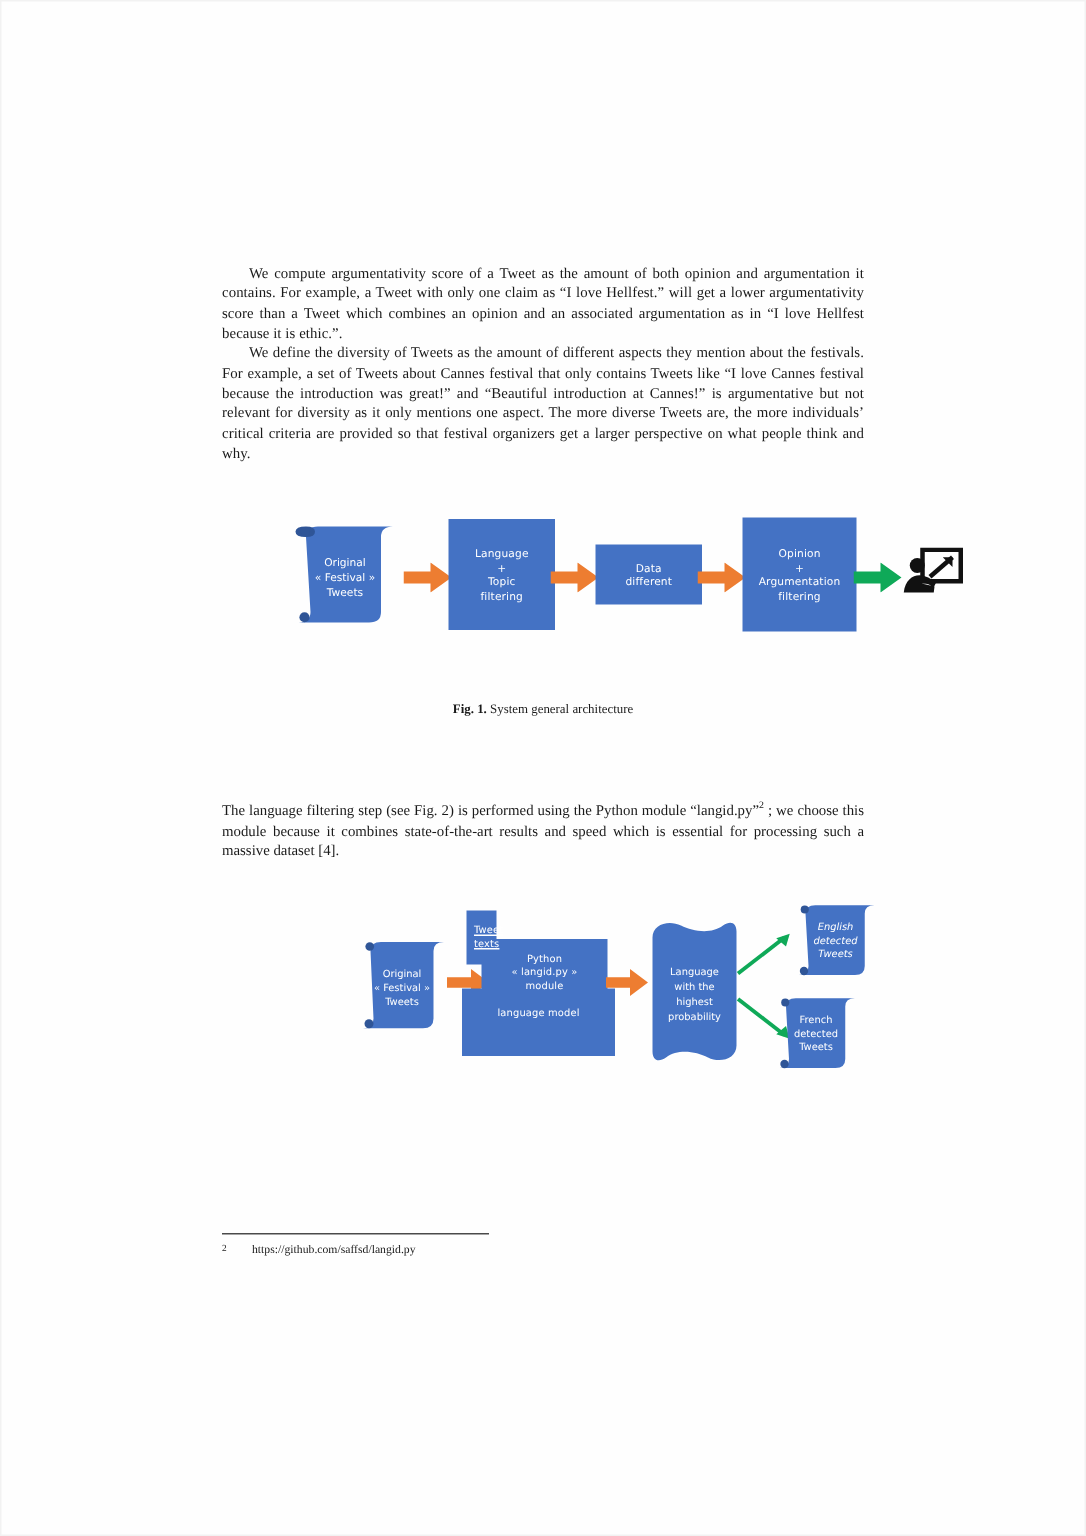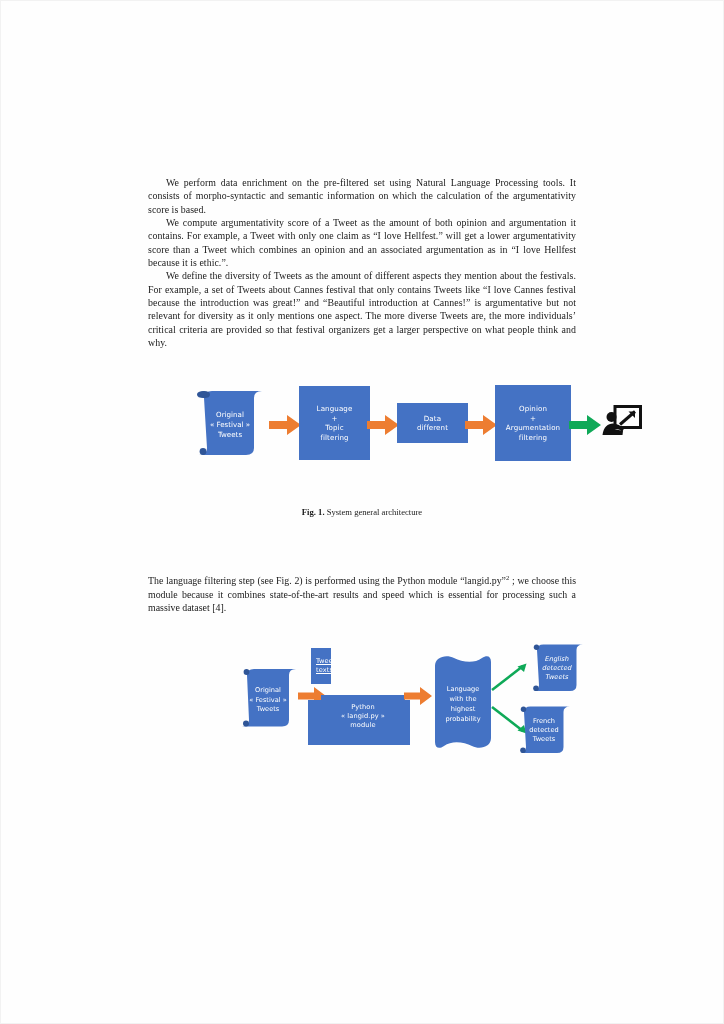--- a/index.html
+++ b/index.html
@@ -118,21 +118,20 @@
   
   svg text { font-family: "DejaVu Sans", sans-serif; fill: #ffffff; }
 </style>
 </head>
 <body>
 
 <div id="page">
 
   <div id="content">
 
-    <p class="body">We perform data enrichment on the pre-filtered set using Natural Language Processing tools. It consists of morpho-syntactic and semantic information on which the calculation of the argumentativity score is based.</p>
     <p class="body">We compute argumentativity score of a Tweet as the amount of both opinion and argumentation it contains. For example, a Tweet with only one claim as “I love Hellfest.” will get a lower argumentativity score than a Tweet which combines an opinion and an associated argumentation as in “I love Hellfest because it is ethic.”.</p>
     <p class="body">We define the diversity of Tweets as the amount of different aspects they mention about the festivals. For example, a set of Tweets about Cannes festival that only contains Tweets like “I love Cannes festival because the introduction was great!” and “Beautiful introduction at Cannes!” is argumentative but not relevant for diversity as it only mentions one aspect. The more diverse Tweets are, the more individuals’ critical criteria are provided so that festival organizers get a larger perspective on what people think and why.</p>
 
     <div style="height:24px"></div>
     <div style="position:relative;height:112px;">
 
       <div style="position:absolute;left:46px;top:11px;width:78px;height:78px;">
         <svg width="78" height="78" viewBox="0 0 78 78">
           <path d="M10 14 Q10 7 18 7 L68 7 Q60 7 60 14 L60 64 Q60 71 52 71 L5 71 Q13 71 13 64 Z" fill="#4472C4"></path>
           <path d="M10 7 Q3 7 3 10.5 Q3 14 10 14 Q16 14 16 10.5 Q16 7 10 7 Z" fill="#2F5597"></path>
@@ -236,21 +235,21 @@
         </svg>
       </div>
 
       <div class="dshape rect" style="left:160px;top:61px;width:102px;height:45px;font-size:6.6px;line-height:9px;align-items:flex-start;padding-top:3px;">
         <span class="txt">
           <span>Byte [1-4]-grams</span><br>
           <span>language model</span>
         </span>
       </div>
 
-      <div class="dshape rect" style="left:173px;top:56px;width:84px;height:44px;font-size:6.6px;line-height:9px;text-align:center;">
+      <div class="dshape rect" style="left:173px;top:28px;width:84px;height:44px;font-size:6.6px;line-height:9px;text-align:center;">
         <span class="txt">
           <span>Python</span><br>
           <span>« langid.py »</span><br>
           <span>module</span>
         </span>
       </div>
 
       <div class="dshape rect" style="left:163px;top:9px;width:20px;height:36px;font-size:6.6px;line-height:9px;text-align:left;justify-content:flex-start;padding-left:3px;text-decoration:underline;">
         <span class="txt">
           <span>Tweet</span><br>
@@ -307,14 +306,21 @@
           <text x="28" y="31" text-anchor="middle" font-size="6.6">detected</text>
           <text x="28" y="40" text-anchor="middle" font-size="6.6">Tweets</text>
         </svg>
       </div>
     </div>
 
     <div style="height:5px"></div>
 
   </div>
 
+  <div id="footnote">
+    <div class="rule"></div>
+    <div class="fnrow">
+      <span class="fnmark">2</span>
+      <span>https://github.com/saffsd/langid.py</span>
+    </div>
+  </div>
 
 </div>
 
 </body></html>

